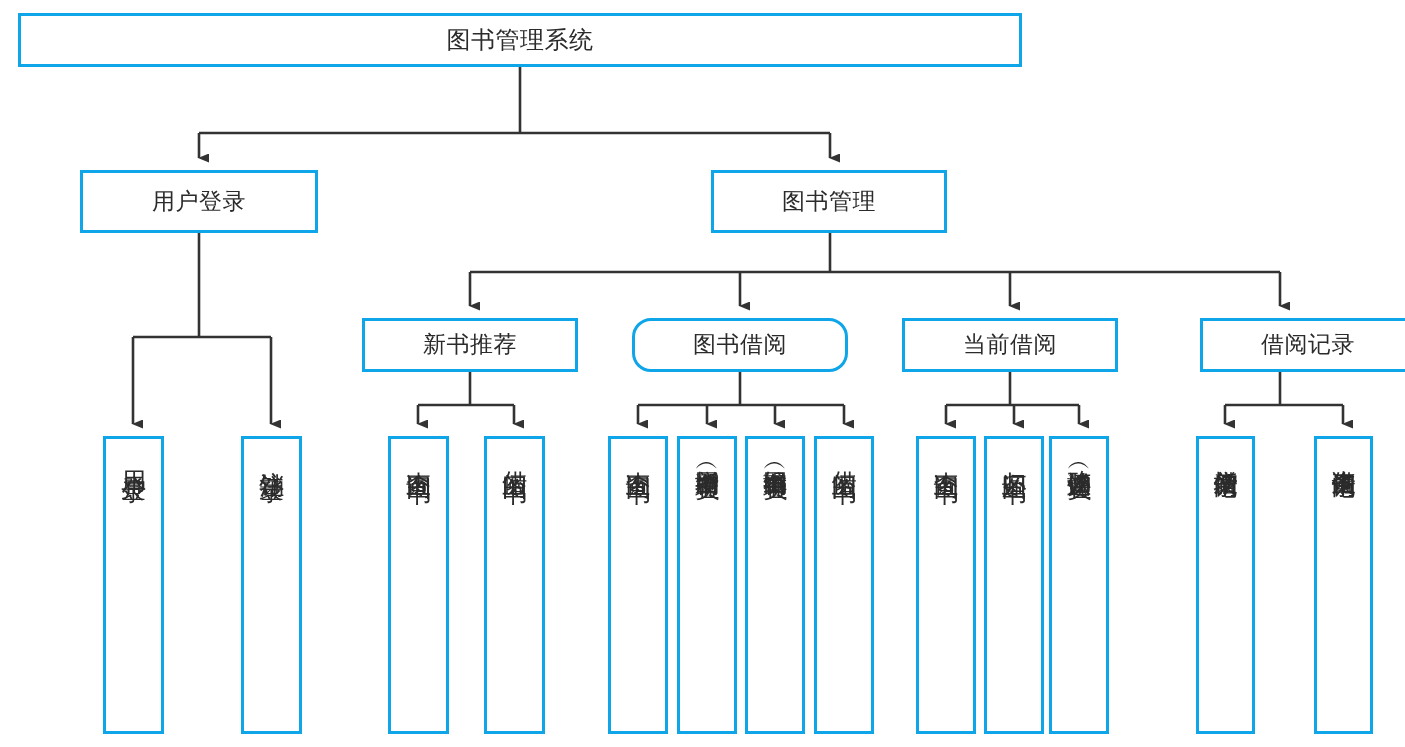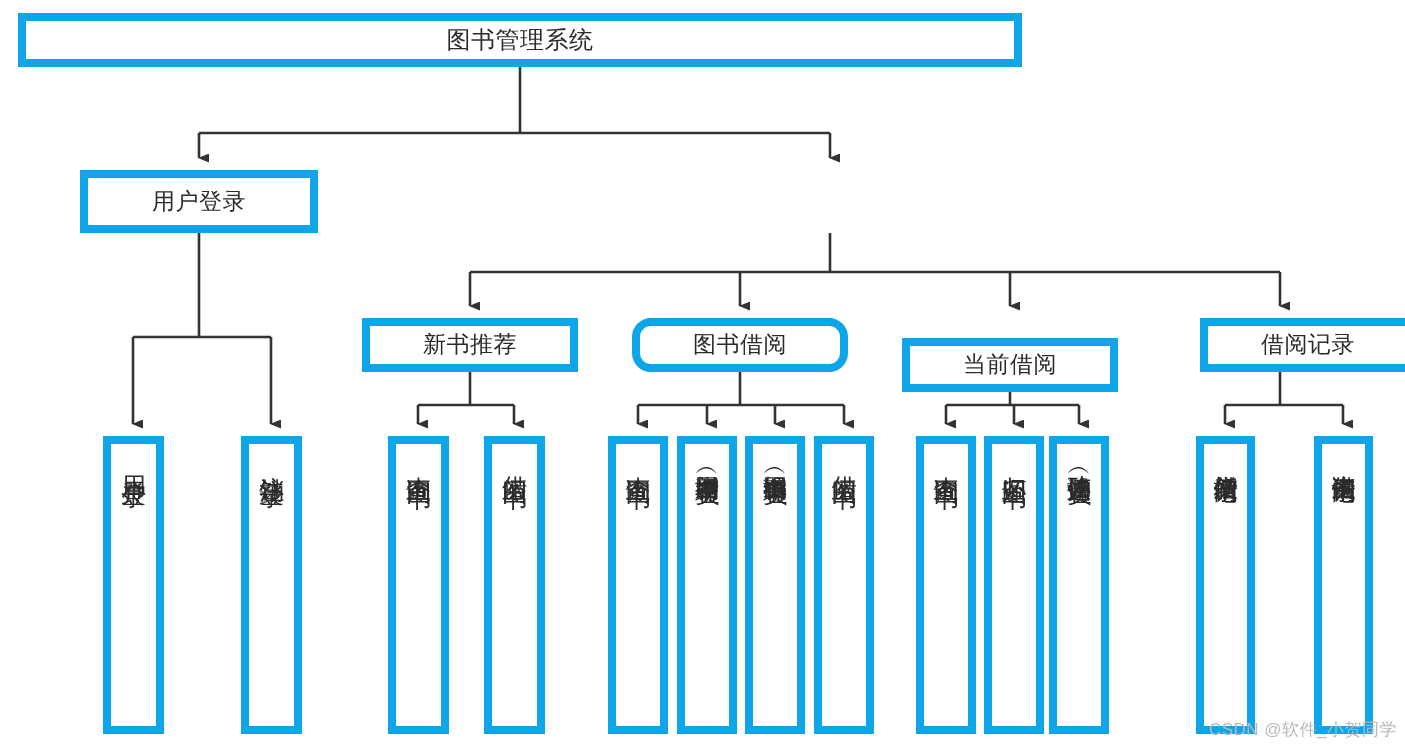--- a/index.html
+++ b/index.html
@@ -22,21 +22,21 @@
     position: absolute;
     left: 0;
     top: 0;
     width: 1405px;
     height: 747px;
     pointer-events: none;
   }
   .node {
     position: absolute;
     box-sizing: border-box;
-    border: 8px solid #0ea5e9;
+    border: 3px solid #0ea5e9;
     background: #ffffff;
     display: flex;
     align-items: center;
     justify-content: center;
     color: #2b2b2b;
   }
   .node-label {
     display: block;
     text-align: center;
     line-height: 1.18;
@@ -139,30 +139,33 @@
   </svg>
 
   <div class="node horiz root" style="left:18px; top:13px; width:1004px; height:54px;">
     <span class="node-label">图书管理系统</span>
   </div>
 
   <div class="node horiz" style="left:80px; top:170px; width:238px; height:63px;">
     <span class="node-label">用户登录</span>
   </div>
 
+  <div class="node horiz" style="left:711px; top:170px; width:236px; height:63px;">
+    <span class="node-label">图书管理</span>
+  </div>
 
   <div class="node horiz" style="left:362px; top:318px; width:216px; height:54px;">
     <span class="node-label">新书推荐</span>
   </div>
 
   <div class="node horiz" style="left:632px; top:318px; width:216px; height:54px;border-radius:19px;">
     <span class="node-label">图书借阅</span>
   </div>
 
-  <div class="node horiz" style="left:902px; top:318px; width:216px; height:54px;margin-top:20px;">
+  <div class="node horiz" style="left:902px; top:318px; width:216px; height:54px;">
     <span class="node-label">当前借阅</span>
   </div>
 
   <div class="node horiz" style="left:1172px; top:318px; width:216px; height:54px;margin-left:28px;">
     <span class="node-label">借阅记录</span>
   </div>
 
   <div class="node vert" style="left:103px; top:436px; width:61px; height:298px;">
     <span class="node-label">用户登录</span>
   </div>
@@ -208,15 +211,14 @@
   </div>
 
   <div class="node vert tall-text" style="left:1196px; top:436px; width:59px; height:298px;">
     <span class="node-label">新增借阅记录</span>
   </div>
 
   <div class="node vert tall-text" style="left:1314px; top:436px; width:59px; height:298px;">
     <span class="node-label">查询借阅记录</span>
   </div>
 
-  <div id="watermark">CSDN @软件_小贺同学</div>
 
 </div>
 
 </body></html>

